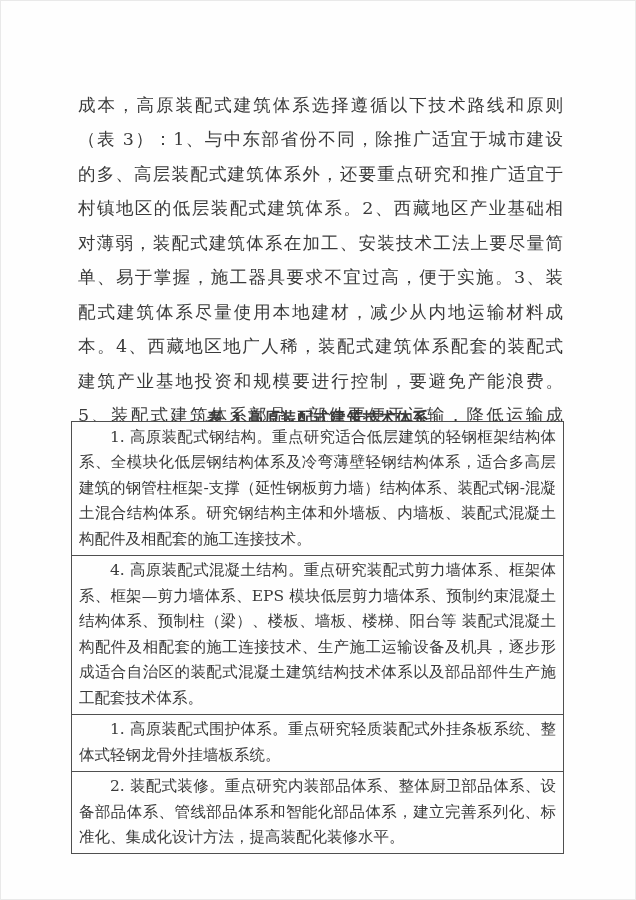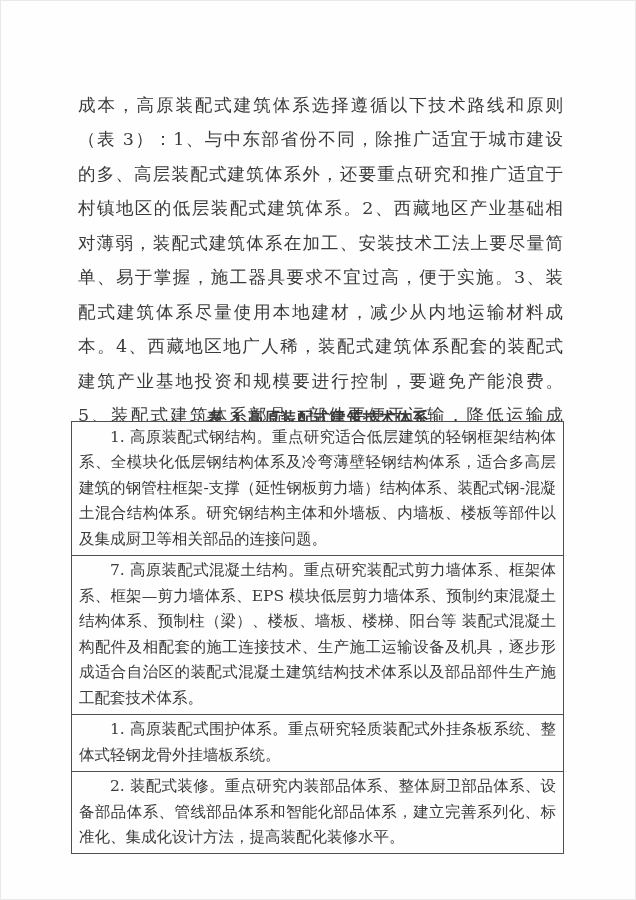--- a/index.html
+++ b/index.html
@@ -76,25 +76,25 @@
 
 <div class="page">
 
   <p class="body-paragraph">成本，高原装配式建筑体系选择遵循以下技术路线和原则（表 3）：1、与中东部省份不同，除推广适宜于城市建设的多、高层装配式建筑体系外，还要重点研究和推广适宜于村镇地区的低层装配式建筑体系。2、西藏地区产业基础相对薄弱，装配式建筑体系在加工、安装技术工法上要尽量简单、易于掌握，施工器具要求不宜过高，便于实施。3、装配式建筑体系尽量使用本地建材，减少从内地运输材料成本。4、西藏地区地广人稀，装配式建筑体系配套的装配式建筑产业基地投资和规模要进行控制，要避免产能浪费。5、装配式建筑体系部品、部件要便于运输，降低运输成本。</p>
 
   <div class="table-title">表 3 高原装配式建筑技术体系</div>
 
   <div class="tech-table">
 
     <div class="table-row">
-      <span class="row-lead">1. 高原装配式钢结构。</span><span>重点研究适合低层建筑的轻钢框架结构体系、全模块化低层钢结构体系及冷弯薄壁轻钢结构体系，适合多高层建筑的钢管柱框架-支撑（延性钢板剪力墙）结构体系、装配式钢-混凝土混合结构体系。研究钢结构主体和外墙板、内墙板、楼板等部件以及集成厨卫等相关部品的连接问题。</span>
+      <span class="row-lead">1. 高原装配式钢结构。</span><span>重点研究适合低层建筑的轻钢框架结构体系、全模块化低层钢结构体系及冷弯薄壁轻钢结构体系，适合多高层建筑的钢管柱框架-支撑（延性钢板剪力墙）结构体系、装配式钢-混凝土混合结构体系。研究钢结构主体和外墙板、内墙板、装配式混凝土构配件及相配套的施工连接技术。</span>
     </div>
 
     <div class="table-row">
-      <span class="row-lead">7. 高原装配式混凝土结构。</span><span>重点研究装配式剪力墙体系、框架体系、框架—剪力墙体系、EPS 模块低层剪力墙体系、预制约束混凝土结构体系、预制柱（梁）、楼板、墙板、楼梯、阳台等 装配式混凝土构配件及相配套的施工连接技术、生产施工运输设备及机具，逐步形成适合自治区的装配式混凝土建筑结构技术体系以及部品部件生产施工配套技术体系。</span>
+      <span class="row-lead">4. 高原装配式混凝土结构。</span><span>重点研究装配式剪力墙体系、框架体系、框架—剪力墙体系、EPS 模块低层剪力墙体系、预制约束混凝土结构体系、预制柱（梁）、楼板、墙板、楼梯、阳台等 装配式混凝土构配件及相配套的施工连接技术、生产施工运输设备及机具，逐步形成适合自治区的装配式混凝土建筑结构技术体系以及部品部件生产施工配套技术体系。</span>
     </div>
 
     <div class="table-row">
       <span class="row-lead">1. 高原装配式围护体系。</span><span>重点研究轻质装配式外挂条板系统、整体式轻钢龙骨外挂墙板系统。</span>
     </div>
 
     <div class="table-row">
       <span class="row-lead">2. 装配式装修。</span><span>重点研究内装部品体系、整体厨卫部品体系、设备部品体系、管线部品体系和智能化部品体系，建立完善系列化、标准化、集成化设计方法，提高装配化装修水平。</span>
     </div>
 

